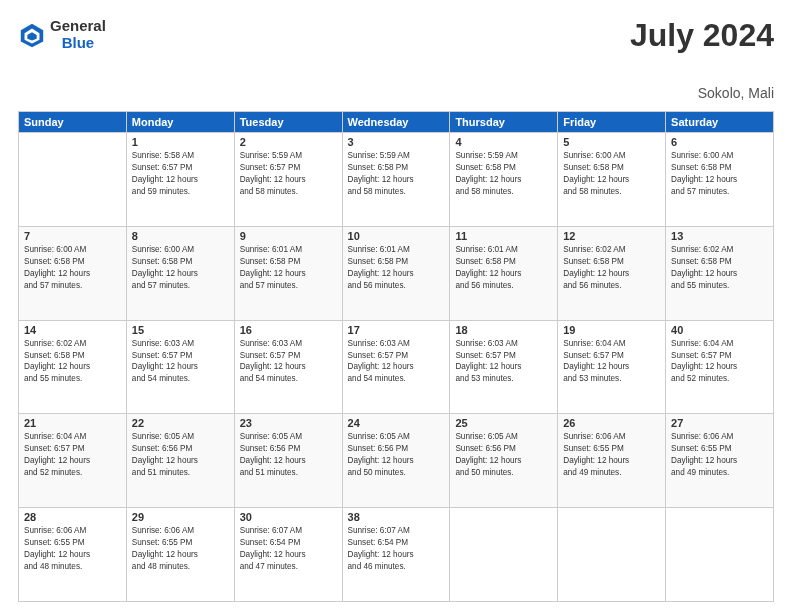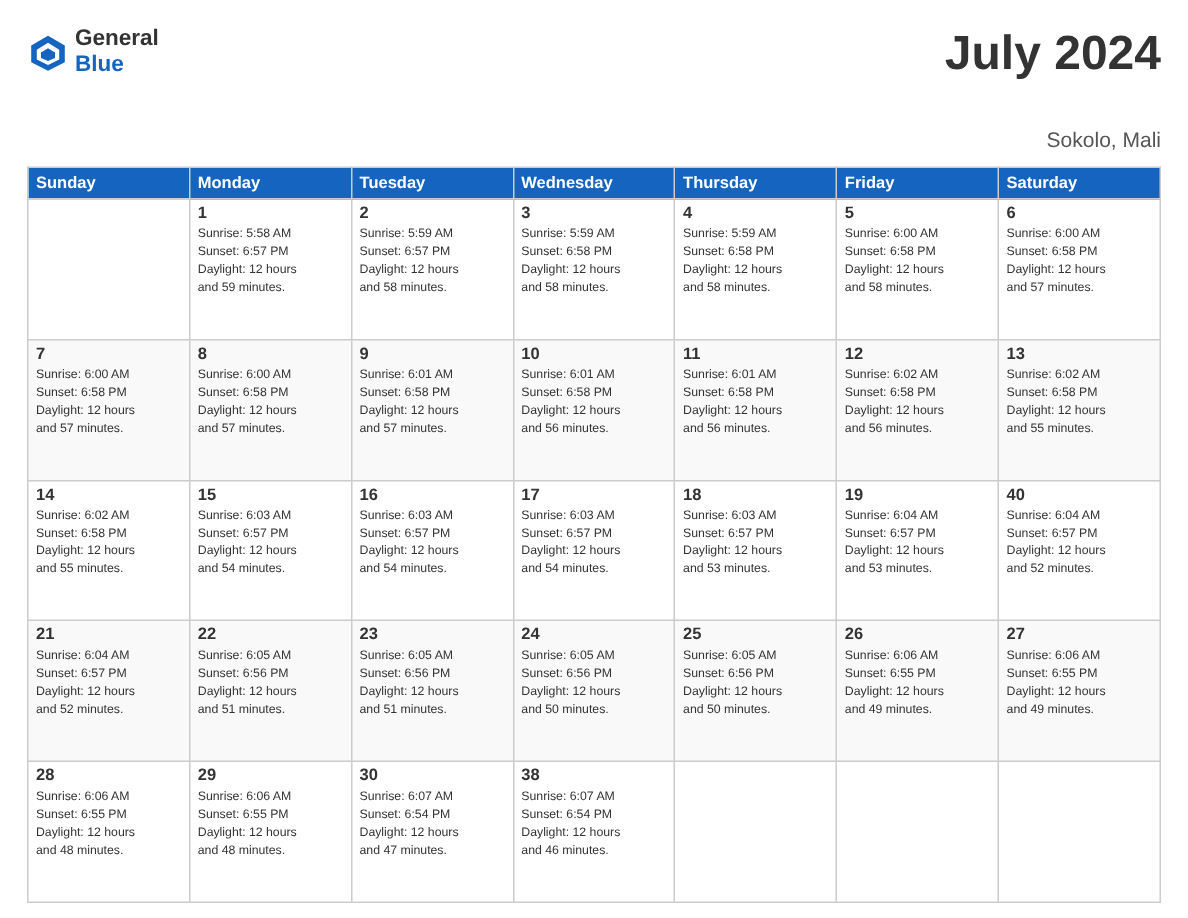--- a/index.html
+++ b/index.html
@@ -20,20 +20,21 @@
     .header {
       display: flex;
       justify-content: space-between;
       align-items: flex-start;
       margin-bottom: 10px;
     }
     .logo {
       display: flex;
       align-items: center;
       gap: 4px;
+      text-align: center;
     }
     .logo-text {
       display: flex;
       flex-direction: column;
       line-height: 1.1;
     }
     .logo-general {
       font-size: 15px;
       font-weight: bold;
       color: #333;

